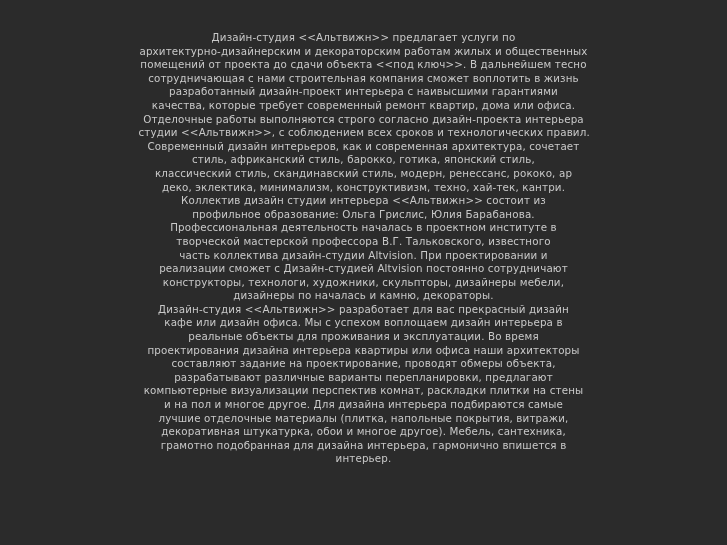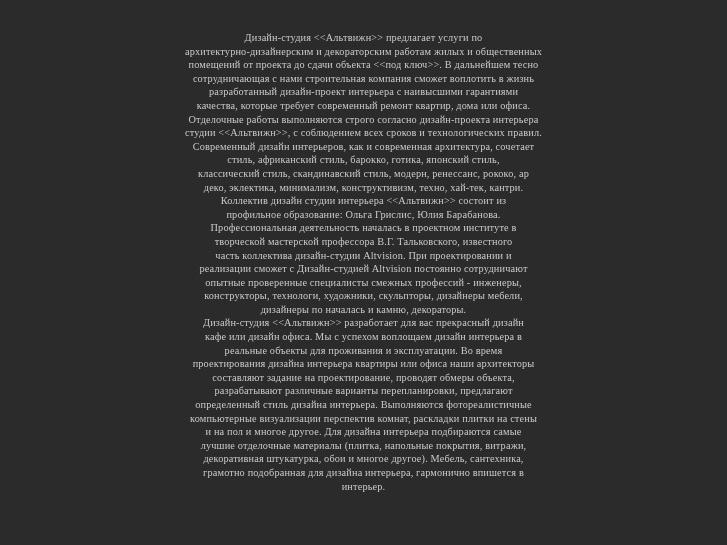--- a/index.html
+++ b/index.html
@@ -22,21 +22,20 @@
       text-align: center;
       color: #c9c9c9;
       font-family: "DejaVu Sans", sans-serif;
       font-size: 10.3px;
       line-height: 13.6px;
       letter-spacing: 0.15px;
     }
     .line {
       display: block;
       white-space: nowrap;
-      font-family: Liberation Serif, serif;
     }
   </style>
 </head>
 <body>
 
 <div class="page">
   <div class="text-block">
     <span class="line">Дизайн-студия &lt;&lt;Альтвижн&gt;&gt; предлагает услуги по</span>
     <span class="line">архитектурно-дизайнерским и декораторским работам жилых и общественных</span>
     <span class="line">помещений от проекта до сдачи объекта &lt;&lt;под ключ&gt;&gt;. В дальнейшем тесно</span>
@@ -48,30 +47,28 @@
     <span class="line">Современный дизайн интерьеров, как и современная архитектура, сочетает</span>
     <span class="line">стиль, африканский стиль, барокко, готика, японский стиль,</span>
     <span class="line">классический стиль, скандинавский стиль, модерн, ренессанс, рококо, ар</span>
     <span class="line">деко, эклектика, минимализм, конструктивизм, техно, хай-тек, кантри.</span>
     <span class="line">Коллектив дизайн студии интерьера &lt;&lt;Альтвижн&gt;&gt; состоит из</span>
     <span class="line">профильное образование: Ольга Грислис, Юлия Барабанова.</span>
     <span class="line">Профессиональная деятельность началась в проектном институте в</span>
     <span class="line">творческой мастерской профессора В.Г. Тальковского, известного</span>
     <span class="line">часть коллектива дизайн-студии Altvision. При проектировании и</span>
     <span class="line">реализации сможет с Дизайн-студией Altvision постоянно сотрудничают</span>
-    <span class="line">опытные проверенные специалисты смежных профессий - инженеры,</span>
     <span class="line">конструкторы, технологи, художники, скульпторы, дизайнеры мебели,</span>
     <span class="line">дизайнеры по началась и камню, декораторы.</span>
     <span class="line">Дизайн-студия &lt;&lt;Альтвижн&gt;&gt; разработает для вас прекрасный дизайн</span>
     <span class="line">кафе или дизайн офиса. Мы с успехом воплощаем дизайн интерьера в</span>
     <span class="line">реальные объекты для проживания и эксплуатации. Во время</span>
     <span class="line">проектирования дизайна интерьера квартиры или офиса наши архитекторы</span>
     <span class="line">составляют задание на проектирование, проводят обмеры объекта,</span>
     <span class="line">разрабатывают различные варианты перепланировки, предлагают</span>
-    <span class="line">определенный стиль дизайна интерьера. Выполняются фотореалистичные</span>
     <span class="line">компьютерные визуализации перспектив комнат, раскладки плитки на стены</span>
     <span class="line">и на пол и многое другое. Для дизайна интерьера подбираются самые</span>
     <span class="line">лучшие отделочные материалы (плитка, напольные покрытия, витражи,</span>
     <span class="line">декоративная штукатурка, обои и многое другое). Мебель, сантехника,</span>
     <span class="line">грамотно подобранная для дизайна интерьера, гармонично впишется в</span>
     <span class="line">интерьер.</span>
   </div>
 </div>
 
 </body></html>

